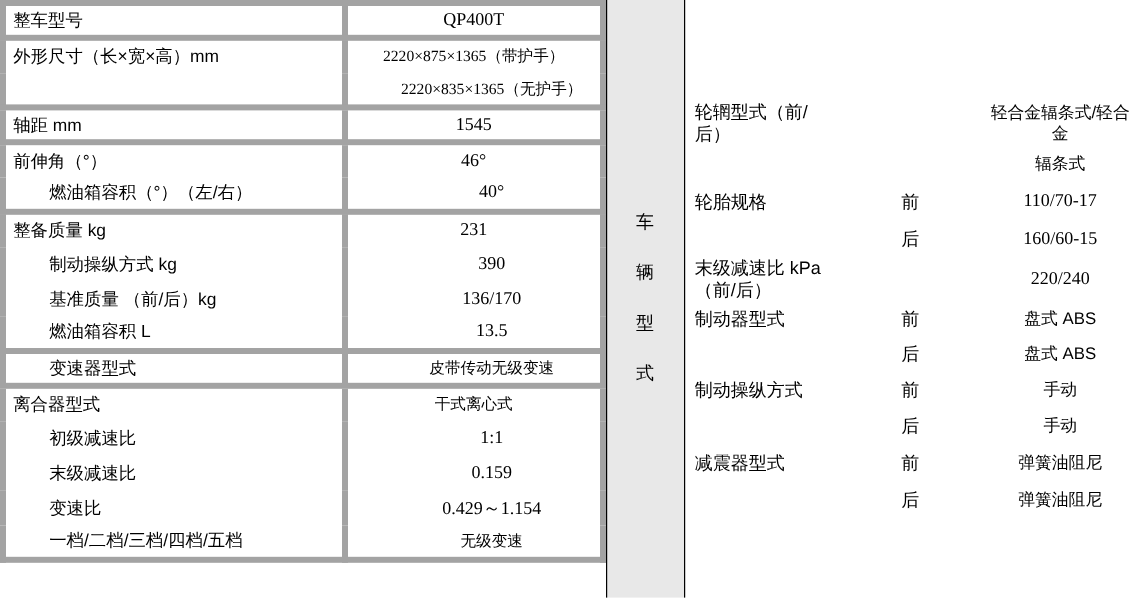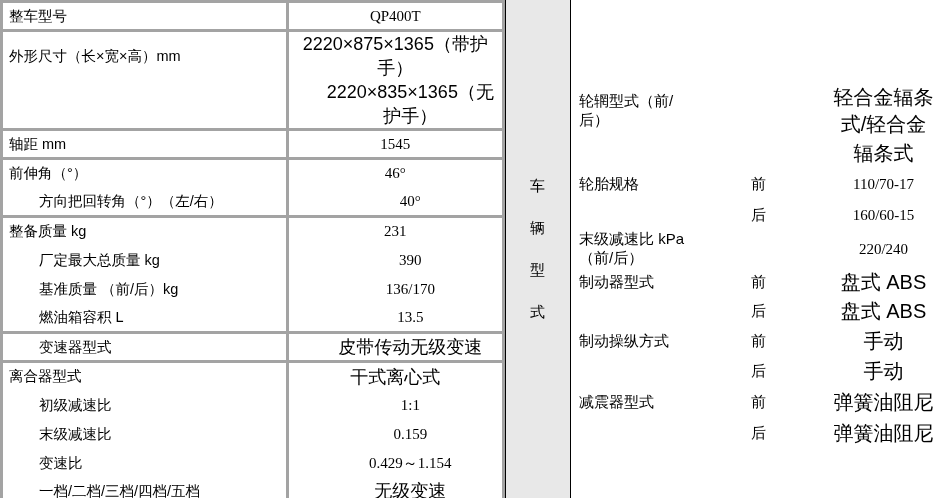--- a/index.html
+++ b/index.html
@@ -19,42 +19,42 @@
     border-collapse:collapse;
     table-layout:fixed;
   }
   
   .left-table{
     position:absolute;
     left:0;top:0;
     width:505px;
   }
   .left-table td{
-    border:3px solid #a3a3a3;
+    border:5px solid #a3a3a3;
     font-size:15px;
     height:29px;
     padding:0 6px;
     vertical-align:middle;
     box-sizing:border-box;
   }
   .left-table td.label{
     width:272px;
     text-align:left;
     font-family:"Liberation Sans", sans-serif;
     font-size:14.5px;
   }
   .left-table td.value{
     width:206px;
     text-align:center;
     font-family:"Liberation Serif", serif;
     font-size:15px;
   }
   .left-table td.value-cn{
-    font-family:Liberation Sans, sans-serif;
-    font-size:18px;
+    font-family:Liberation Serif, serif;
+    font-size:13px;
   }
   .left-table td.nobottom{border-bottom:none;margin-left:48px;}
   .left-table td.notop{border-top:none;padding-left:36px;}
 
   
   .band{
     position:absolute;
     left:505px;top:0;
     width:66px;height:498px;
     background:#e8e8e8;
@@ -102,21 +102,21 @@
     font-size:14.5px;
   }
   .r-value{
     width:175px;
     text-align:center;
     font-family:"Liberation Serif", serif;
     font-size:15px;
   }
   .r-value.cn{
     font-family:"Liberation Sans", sans-serif;
-    font-size:20px;
+    font-size:14px;
   }
 </style>
 </head>
 <body>
 
 <div class="sheet">
 
   <table class="left-table">
     <tbody>
       <tr>
@@ -133,29 +133,29 @@
       </tr>
       <tr>
         <td class="label">轴距 mm</td>
         <td class="value">1545</td>
       </tr>
       <tr>
         <td class="label nobottom">前伸角（°）</td>
         <td class="value nobottom">46°</td>
       </tr>
       <tr>
-        <td class="label notop">方向把回转角（°）（左/右）</td>
+        <td class="label notop">燃油箱容积（°）（左/右）</td>
         <td class="value notop">40°</td>
       </tr>
       <tr>
         <td class="label nobottom">整备质量 kg</td>
         <td class="value nobottom">231</td>
       </tr>
       <tr>
-        <td class="label notop nobottom">厂定最大总质量 kg</td>
+        <td class="label notop nobottom">制动操纵方式 kg</td>
         <td class="value notop nobottom">390</td>
       </tr>
       <tr>
         <td class="label notop nobottom">基准质量 （前/后）kg</td>
         <td class="value notop nobottom">136/170</td>
       </tr>
       <tr>
         <td class="label notop">燃油箱容积 L</td>
         <td class="value notop">13.5</td>
       </tr>

